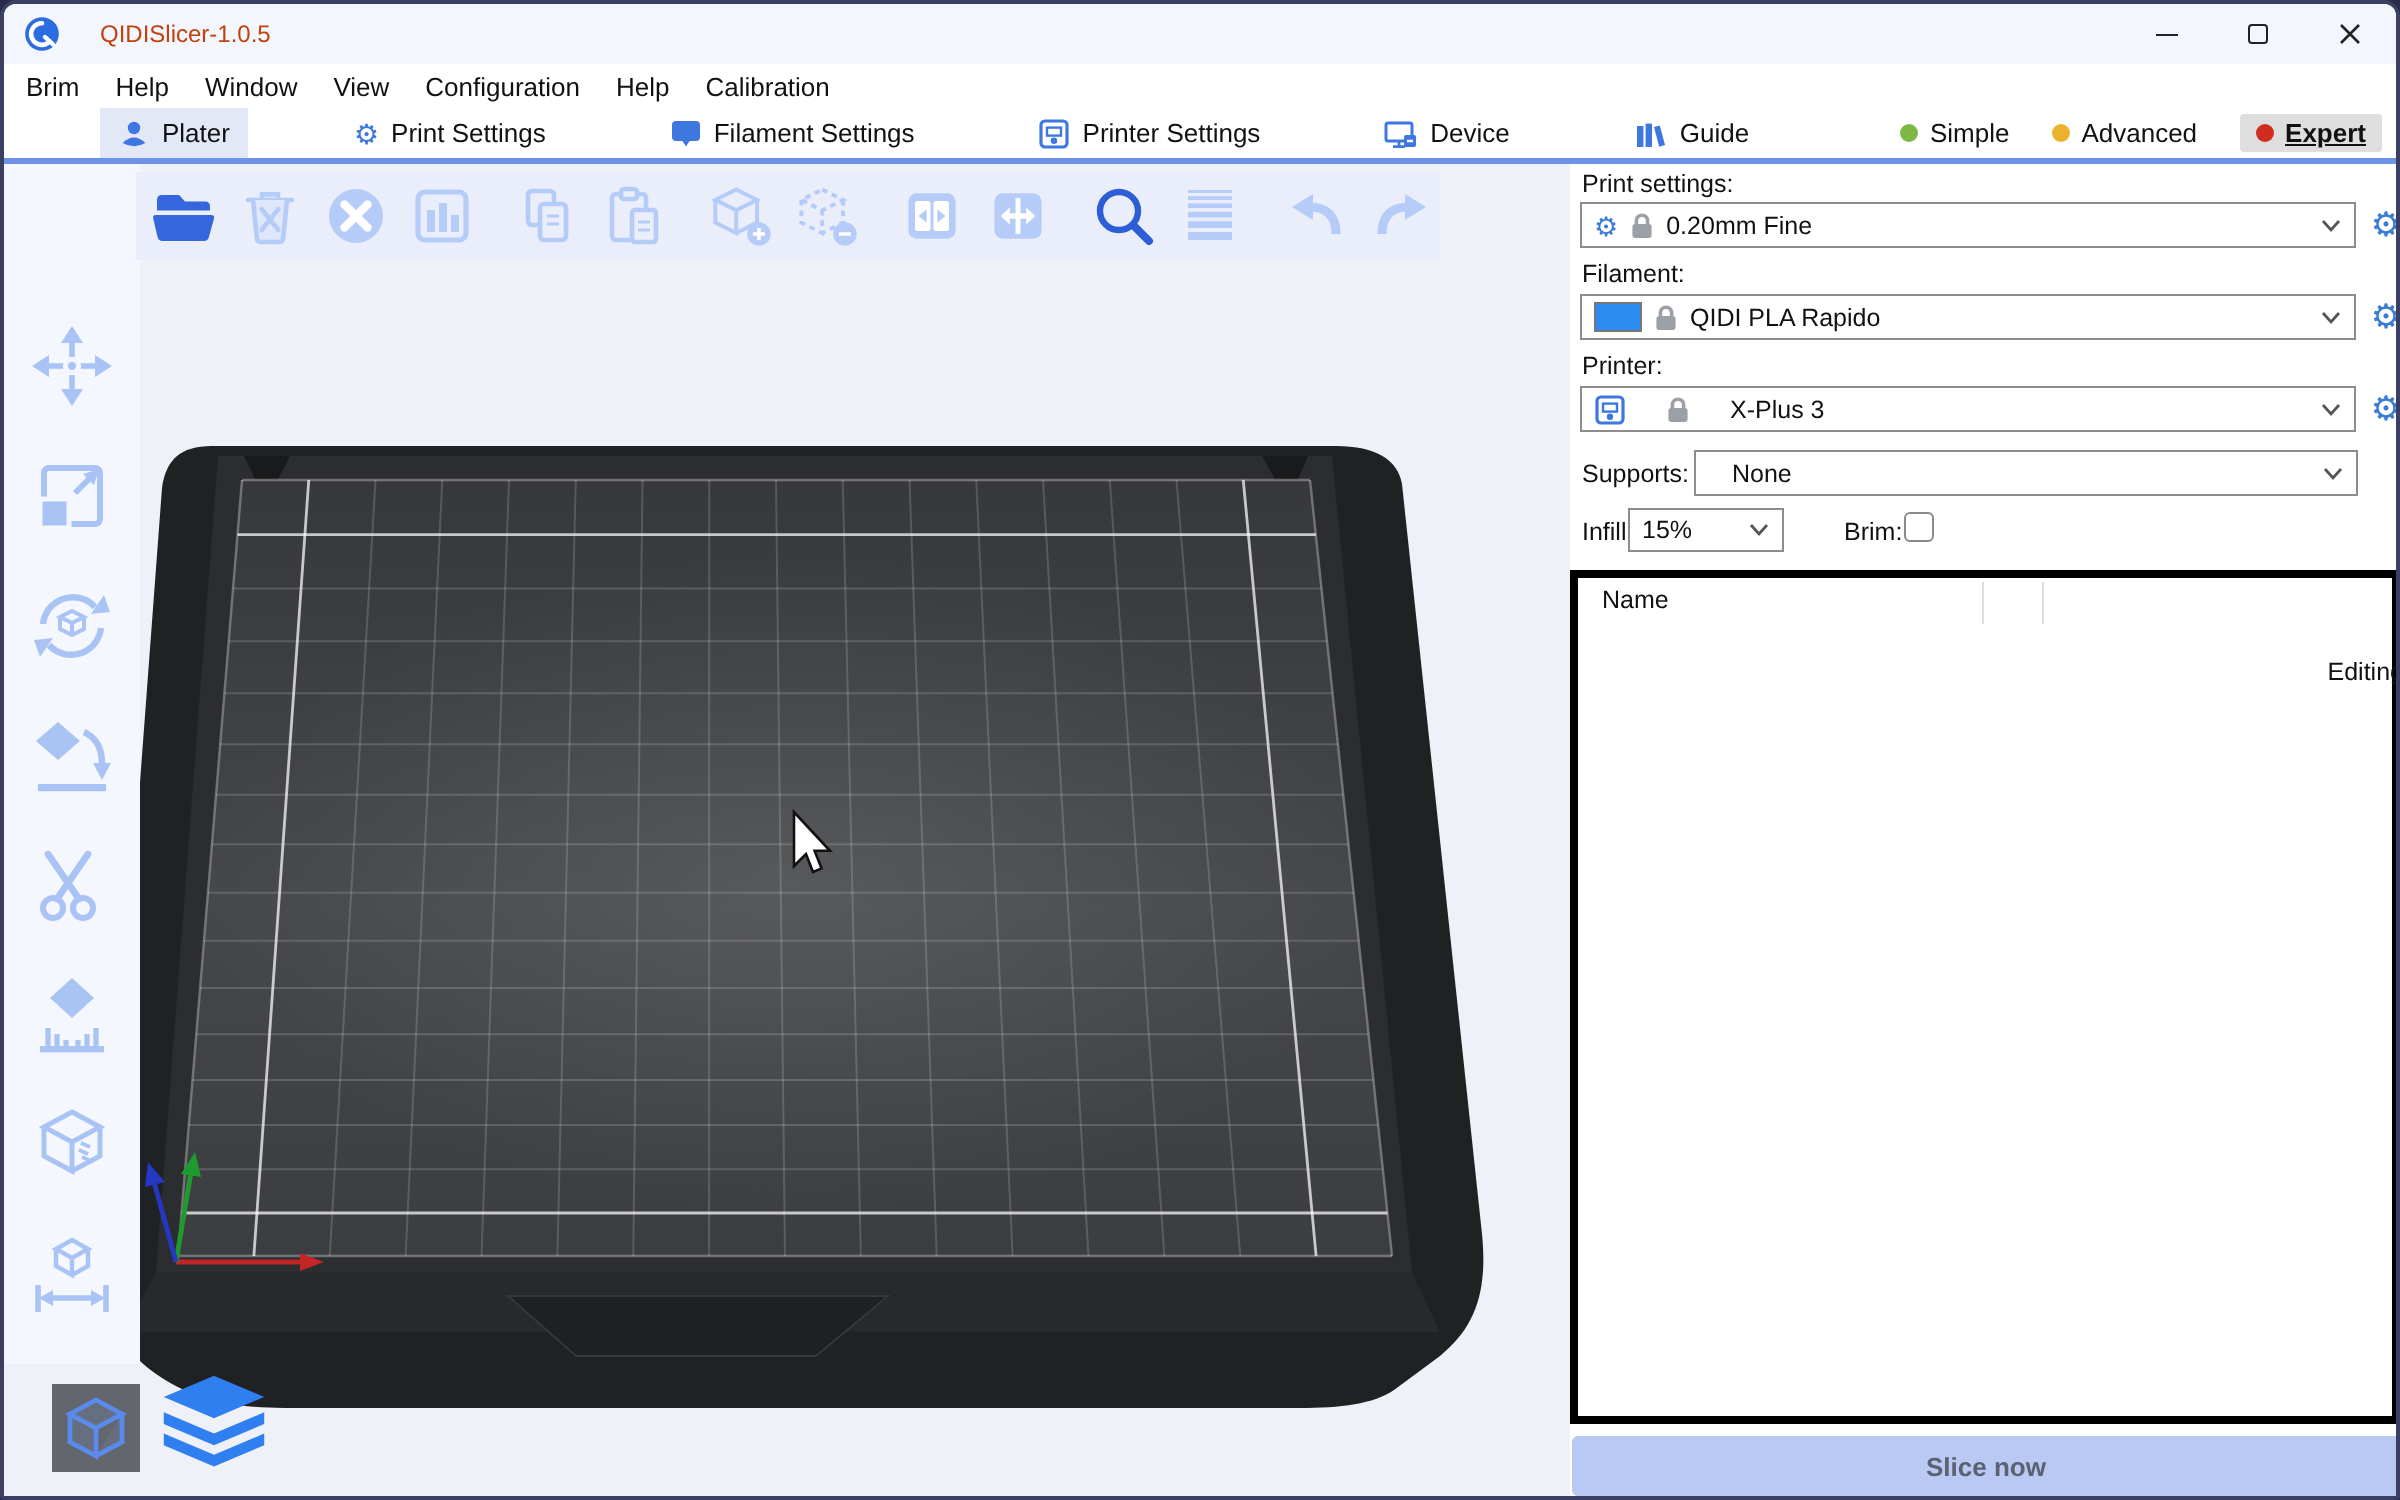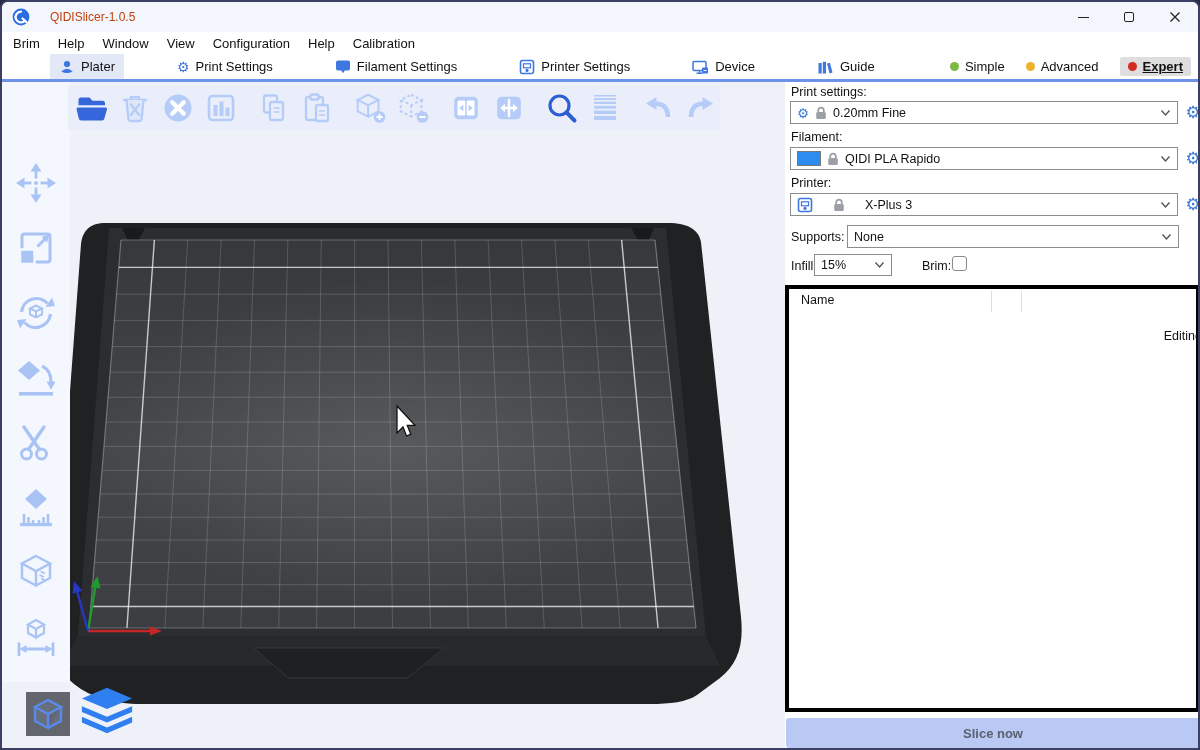--- a/index.html
+++ b/index.html
@@ -489,21 +489,21 @@
       </svg>
       <span>X-Plus 3</span>
       <svg class="chevron" width="11" height="8" viewBox="0 0 11 8">
         <polyline points="1.5,1.5 5.5,6 9.5,1.5" fill="none" stroke="#555" stroke-width="1.4"></polyline>
       </svg>
     </div>
     <span class="gear-out" style="top:113px;">⚙</span>
 
     <span class="sb-label" style="left:6px; top:148px;">Supports:</span>
     <div class="combo" style="left:62px; top:143px; width:332px; height:23px;">
-      <span style="margin-left:0;">None</span>
+      <span style="margin-left:12px;">None</span>
       <svg class="chevron" width="11" height="8" viewBox="0 0 11 8">
         <polyline points="1.5,1.5 5.5,6 9.5,1.5" fill="none" stroke="#555" stroke-width="1.4"></polyline>
       </svg>
     </div>
 
     <span class="sb-label" style="left:6px; top:177px;">Infill:</span>
     <div class="combo" style="left:29px; top:172px; width:78px; height:22px;">
       <span>15%</span>
       <svg class="chevron" width="11" height="8" viewBox="0 0 11 8">
         <polyline points="1.5,1.5 5.5,6 9.5,1.5" fill="none" stroke="#555" stroke-width="1.4"></polyline>

